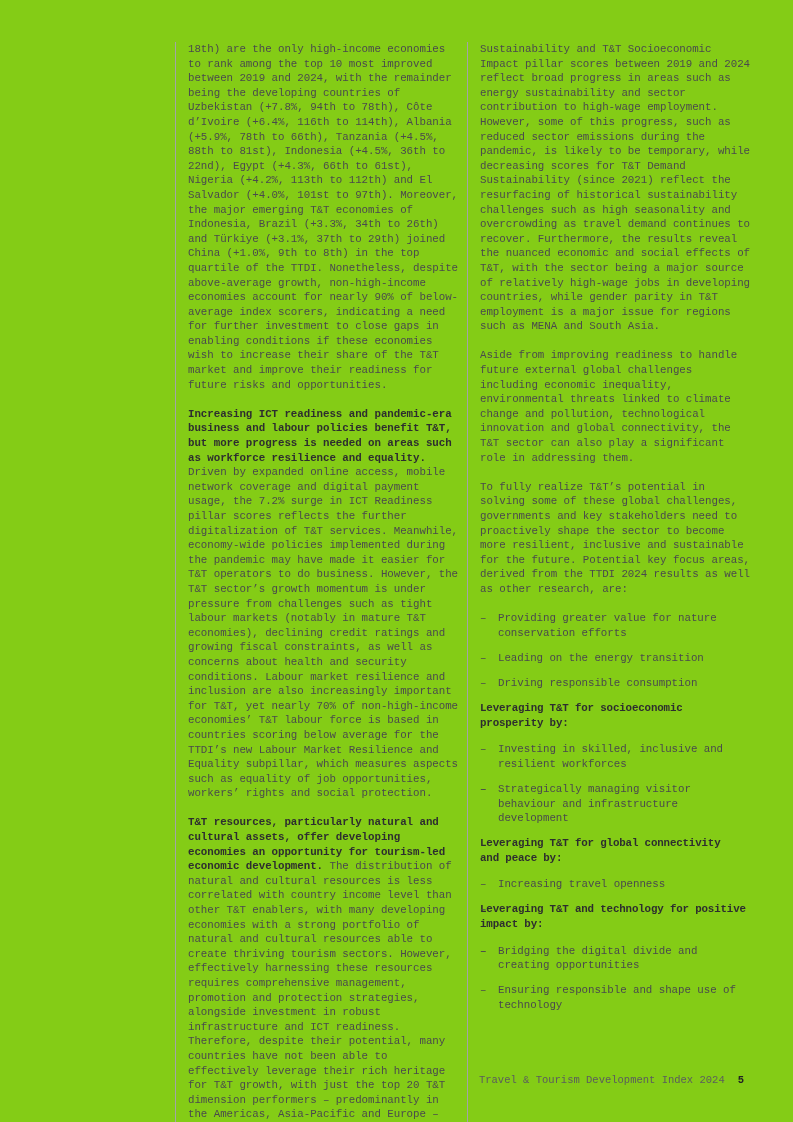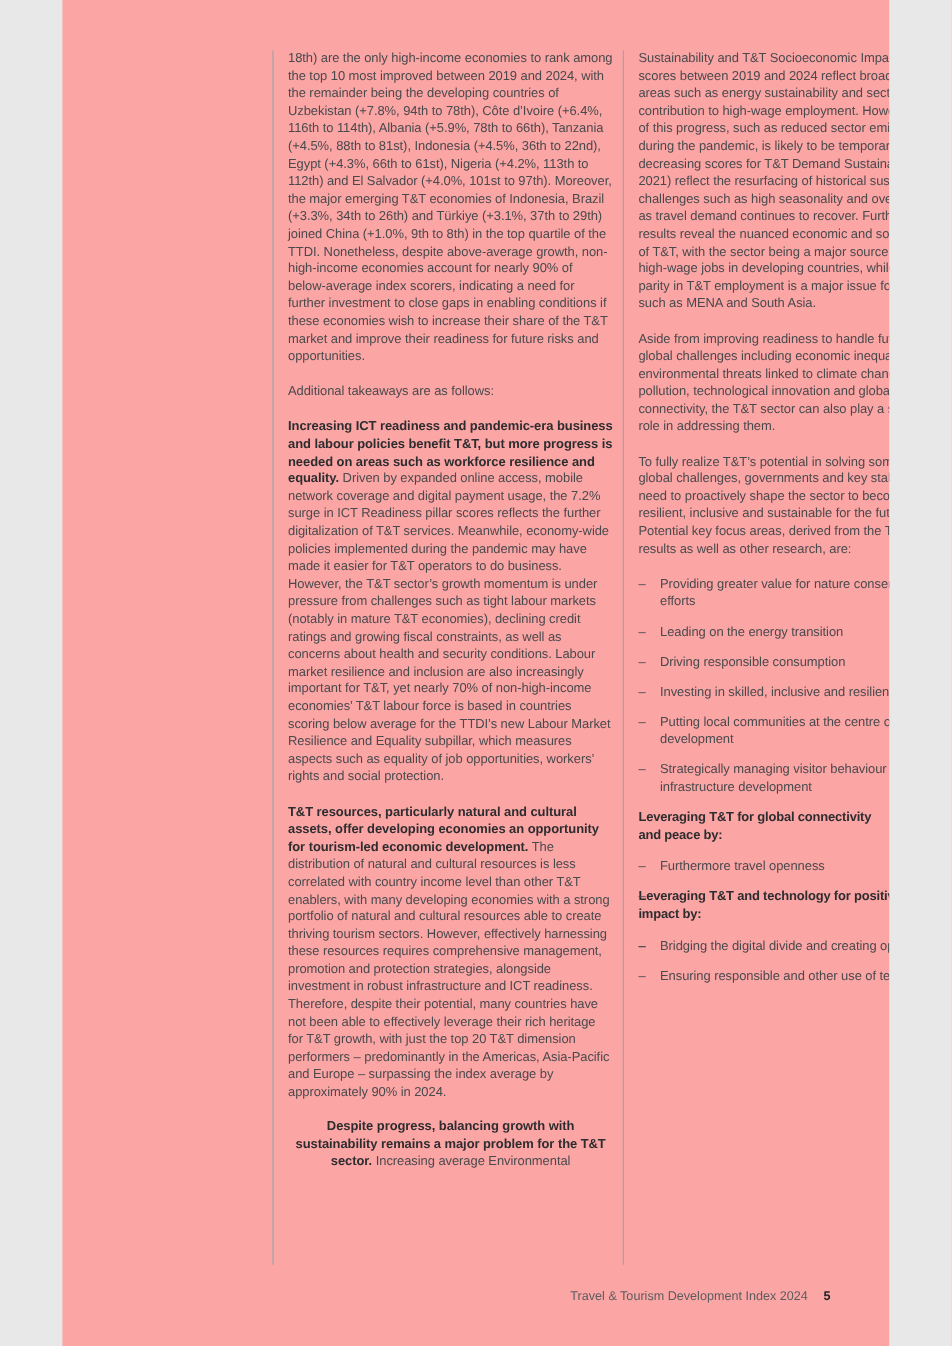--- a/index.html
+++ b/index.html
@@ -1,21 +1,21 @@
 <!DOCTYPE html>
 <html><head>
 <meta charset="utf-8">
 <style>
   html,body { margin:0; padding:0; background:#e8e8e8; }
   .page {
     position: relative;
-    width: 689px; height: 1122px;
-    background: #fca5a5;
+    width: 793px; height: 1122px;
+    background: #84cc16;
     margin: 0 auto;
-    font-family: Liberation Sans, sans-serif;
+    font-family: Liberation Mono, monospace;
     color: #454548;
     overflow: hidden;
   }
   .columns {
     position: absolute;
     left: 175px; top: 42px;
     display: flex;
   }
   .col {
     width: 292px;
@@ -83,21 +83,20 @@
 </style>
 </head>
 <body>
 
 <div class="page">
 
   <div class="columns">
 
     <div class="col body-text">
       <p class="para">18th) are the only high-income economies to rank among the top 10 most improved between 2019 and 2024, with the remainder being the developing countries of Uzbekistan (+7.8%, 94th to 78th), Côte d’Ivoire (+6.4%, 116th to 114th), Albania (+5.9%, 78th to 66th), Tanzania (+4.5%, 88th to 81st), Indonesia (+4.5%, 36th to 22nd), Egypt (+4.3%, 66th to 61st), Nigeria (+4.2%, 113th to 112th) and El Salvador (+4.0%, 101st to 97th). Moreover, the major emerging T&amp;T economies of Indonesia, Brazil (+3.3%, 34th to 26th) and Türkiye (+3.1%, 37th to 29th) joined China (+1.0%, 9th to 8th) in the top quartile of the TTDI. Nonetheless, despite above-average growth, non-high-income economies account for nearly 90% of below-average index scorers, indicating a need for further investment to close gaps in enabling conditions if these economies wish to increase their share of the T&amp;T market and improve their readiness for future risks and opportunities.</p>
-      <p class="para">Additional takeaways are as follows:</p>
       <p class="para"><span class="bold-lead">Increasing ICT readiness and pandemic-era business and labour policies benefit T&amp;T, but more progress is needed on areas such as workforce resilience and equality.</span> <span>Driven by expanded online access, mobile network coverage and digital payment usage, the 7.2% surge in ICT Readiness pillar scores reflects the further digitalization of T&amp;T services. Meanwhile, economy-wide policies implemented during the pandemic may have made it easier for T&amp;T operators to do business. However, the T&amp;T sector’s growth momentum is under pressure from challenges such as tight labour markets (notably in mature T&amp;T economies), declining credit ratings and growing fiscal constraints, as well as concerns about health and security conditions. Labour market resilience and inclusion are also increasingly important for T&amp;T, yet nearly 70% of non-high-income economies’ T&amp;T labour force is based in countries scoring below average for the TTDI’s new Labour Market Resilience and Equality subpillar, which measures aspects such as equality of job opportunities, workers’ rights and social protection.</span></p>
       <p class="para"><span class="bold-lead">T&amp;T resources, particularly natural and cultural assets, offer developing economies an opportunity for tourism-led economic development.</span> <span>The distribution of natural and cultural resources is less correlated with country income level than other T&amp;T enablers, with many developing economies with a strong portfolio of natural and cultural resources able to create thriving tourism sectors. However, effectively harnessing these resources requires comprehensive management, promotion and protection strategies, alongside investment in robust infrastructure and ICT readiness. Therefore, despite their potential, many countries have not been able to effectively leverage their rich heritage for T&amp;T growth, with just the top 20 T&amp;T dimension performers – predominantly in the Americas, Asia-Pacific and Europe – surpassing the index average by approximately 90% in 2024.</span></p>
       <p class="para last"><span class="bold-lead">Despite progress, balancing growth with sustainability remains a major problem for the T&amp;T sector.</span> <span>Increasing average Environmental</span></p>
     </div>
 
     <div class="col body-text">
       <p class="para">Sustainability and T&amp;T Socioeconomic Impact pillar scores between 2019 and 2024 reflect broad progress in areas such as energy sustainability and sector contribution to high-wage employment. However, some of this progress, such as reduced sector emissions during the pandemic, is likely to be temporary, while decreasing scores for T&amp;T Demand Sustainability (since 2021) reflect the resurfacing of historical sustainability challenges such as high seasonality and overcrowding as travel demand continues to recover. Furthermore, the results reveal the nuanced economic and social effects of T&amp;T, with the sector being a major source of relatively high-wage jobs in developing countries, while gender parity in T&amp;T employment is a major issue for regions such as MENA and South Asia.</p>
 
 
       <p class="para">Aside from improving readiness to handle future external global challenges including economic inequality, environmental threats linked to climate change and pollution, technological innovation and global connectivity, the T&amp;T sector can also play a significant role in addressing them.</p>
@@ -111,60 +110,60 @@
         <div class="bullet-item">
           <span class="bullet-dash">–</span>
           <span>Leading on the energy transition</span>
         </div>
         <div class="bullet-item">
           <span class="bullet-dash">–</span>
           <span>Driving responsible consumption</span>
         </div>
       </div>
 
+      <div class="bullets-title">Leveraging T&amp;T for socioeconomic prosperity by:</div>
       <div class="bullet-list">
         <div class="bullet-item">
           <span class="bullet-dash">–</span>
           <span>Investing in skilled, inclusive and resilient workforces</span>
         </div>
         <div class="bullet-item">
           <span class="bullet-dash">–</span>
-          <span>Putting local communities at the centre of T&amp;T development</span>
         </div>
         <div class="bullet-item">
           <span class="bullet-dash">–</span>
           <span>Strategically managing visitor behaviour and infrastructure development</span>
         </div>
       </div>
 
       <div class="bullets-title">Leveraging T&amp;T for global connectivity
 and peace by:</div>
       <div class="bullet-list">
         <div class="bullet-item">
           <span class="bullet-dash">–</span>
-          <span>Furthermore travel openness</span>
+          <span>Increasing travel openness</span>
         </div>
         <div class="bullet-item">
           <span class="bullet-dash">–</span>
         </div>
       </div>
 
       <div class="bullets-title">Leveraging T&amp;T and technology for positive
 impact by:</div>
       <div class="bullet-list">
         <div class="bullet-item">
           <span class="bullet-dash">–</span>
         </div>
         <div class="bullet-item">
           <span class="bullet-dash">–</span>
           <span>Bridging the digital divide and creating opportunities</span>
         </div>
         <div class="bullet-item">
           <span class="bullet-dash">–</span>
-          <span>Ensuring responsible and other use of technology</span>
+          <span>Ensuring responsible and shape use of technology</span>
         </div>
       </div>
     </div>
 
   </div>
 
   <div class="footer">
     <span class="footer-label">Travel &amp; Tourism Development Index 2024</span>
     <span class="footer-page">5</span>
   </div>

